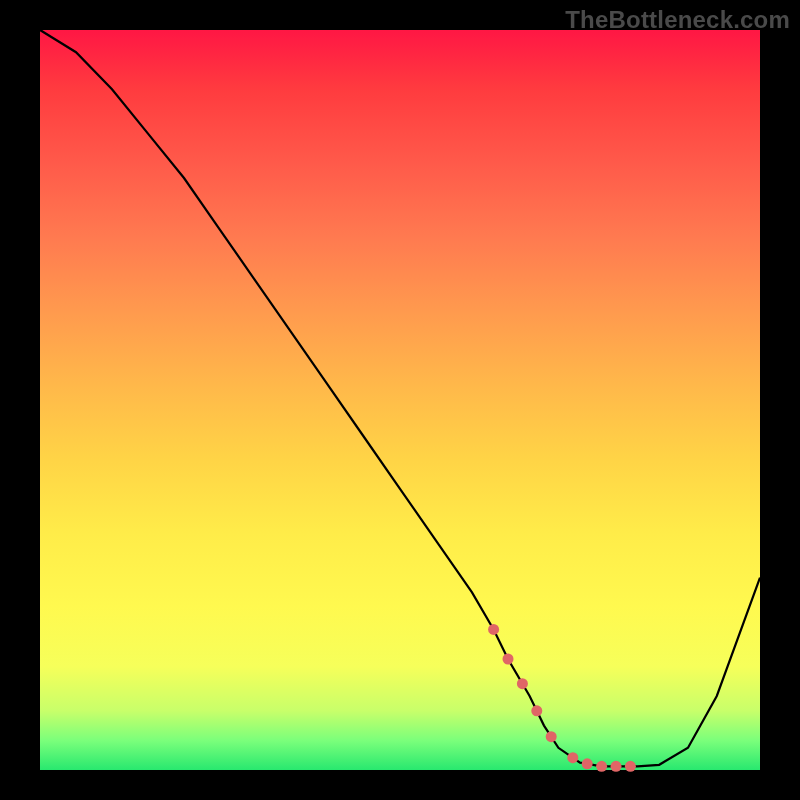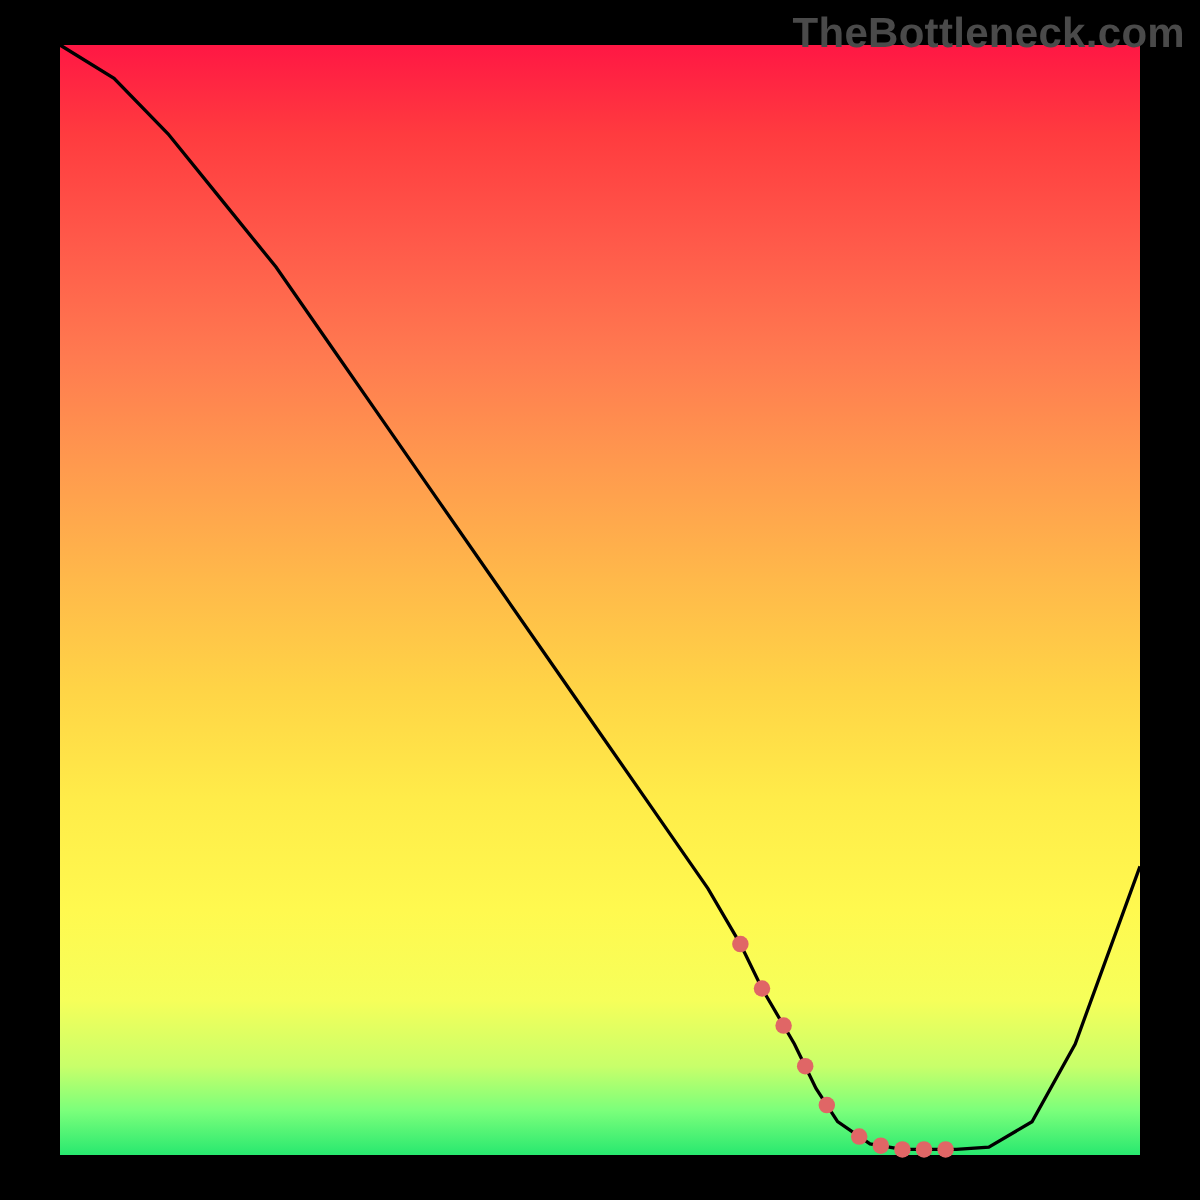--- a/index.html
+++ b/index.html
@@ -9,21 +9,21 @@
     height: 800px;
     background: #000;
     position: relative;
   }
   .watermark {
     position: absolute;
     top: 6px;
     right: 10px;
     color: #4a4a4a;
     font-family: Arial, Helvetica, sans-serif;
-    font-size: 28px;
+    font-size: 24px;
     font-weight: bold;
     letter-spacing: 0.2px;
     z-index: 10;
   }
   .plot {
     position: absolute;
     left: 40px;
     top: 30px;
     width: 720px;
     height: 740px;

